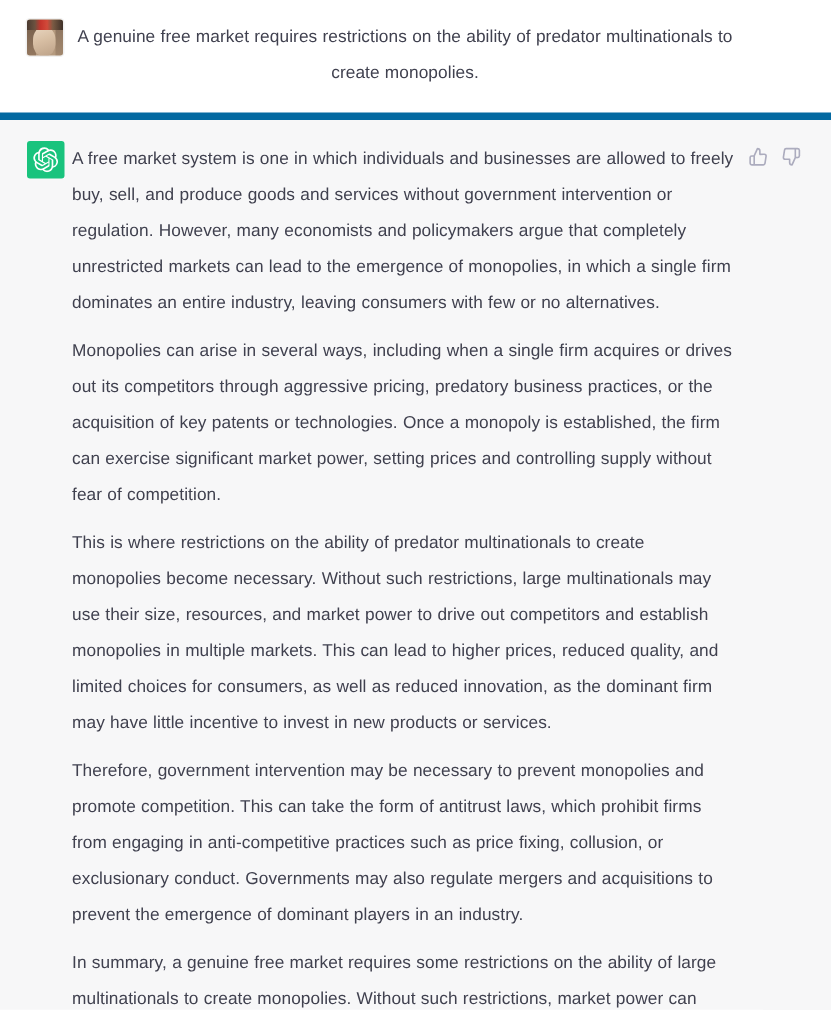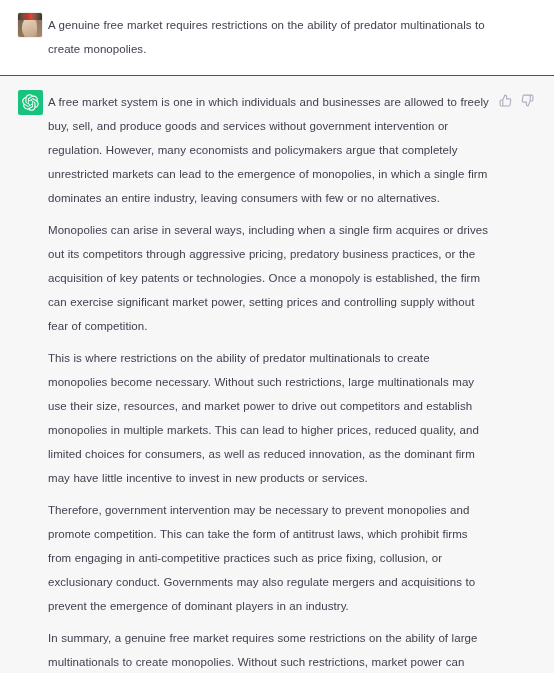--- a/index.html
+++ b/index.html
@@ -27,21 +27,22 @@
   
   .msg {
     display: flex;
     width: 100%;
     position: relative;
   }
 
   .msg-user {
     background: #ffffff;
     padding: 13px 0 14px 0;
-    border-bottom: 1px solid #0369a1;
+    border-bottom: 5px solid #0369a1;
+    text-align: center;
   }
 
   .msg-assistant {
     background: #f7f7f8;
     padding: 14px 0 16px 0;
     flex: 1 1 auto;
   }
 
   .msg-inner {
     display: flex;

